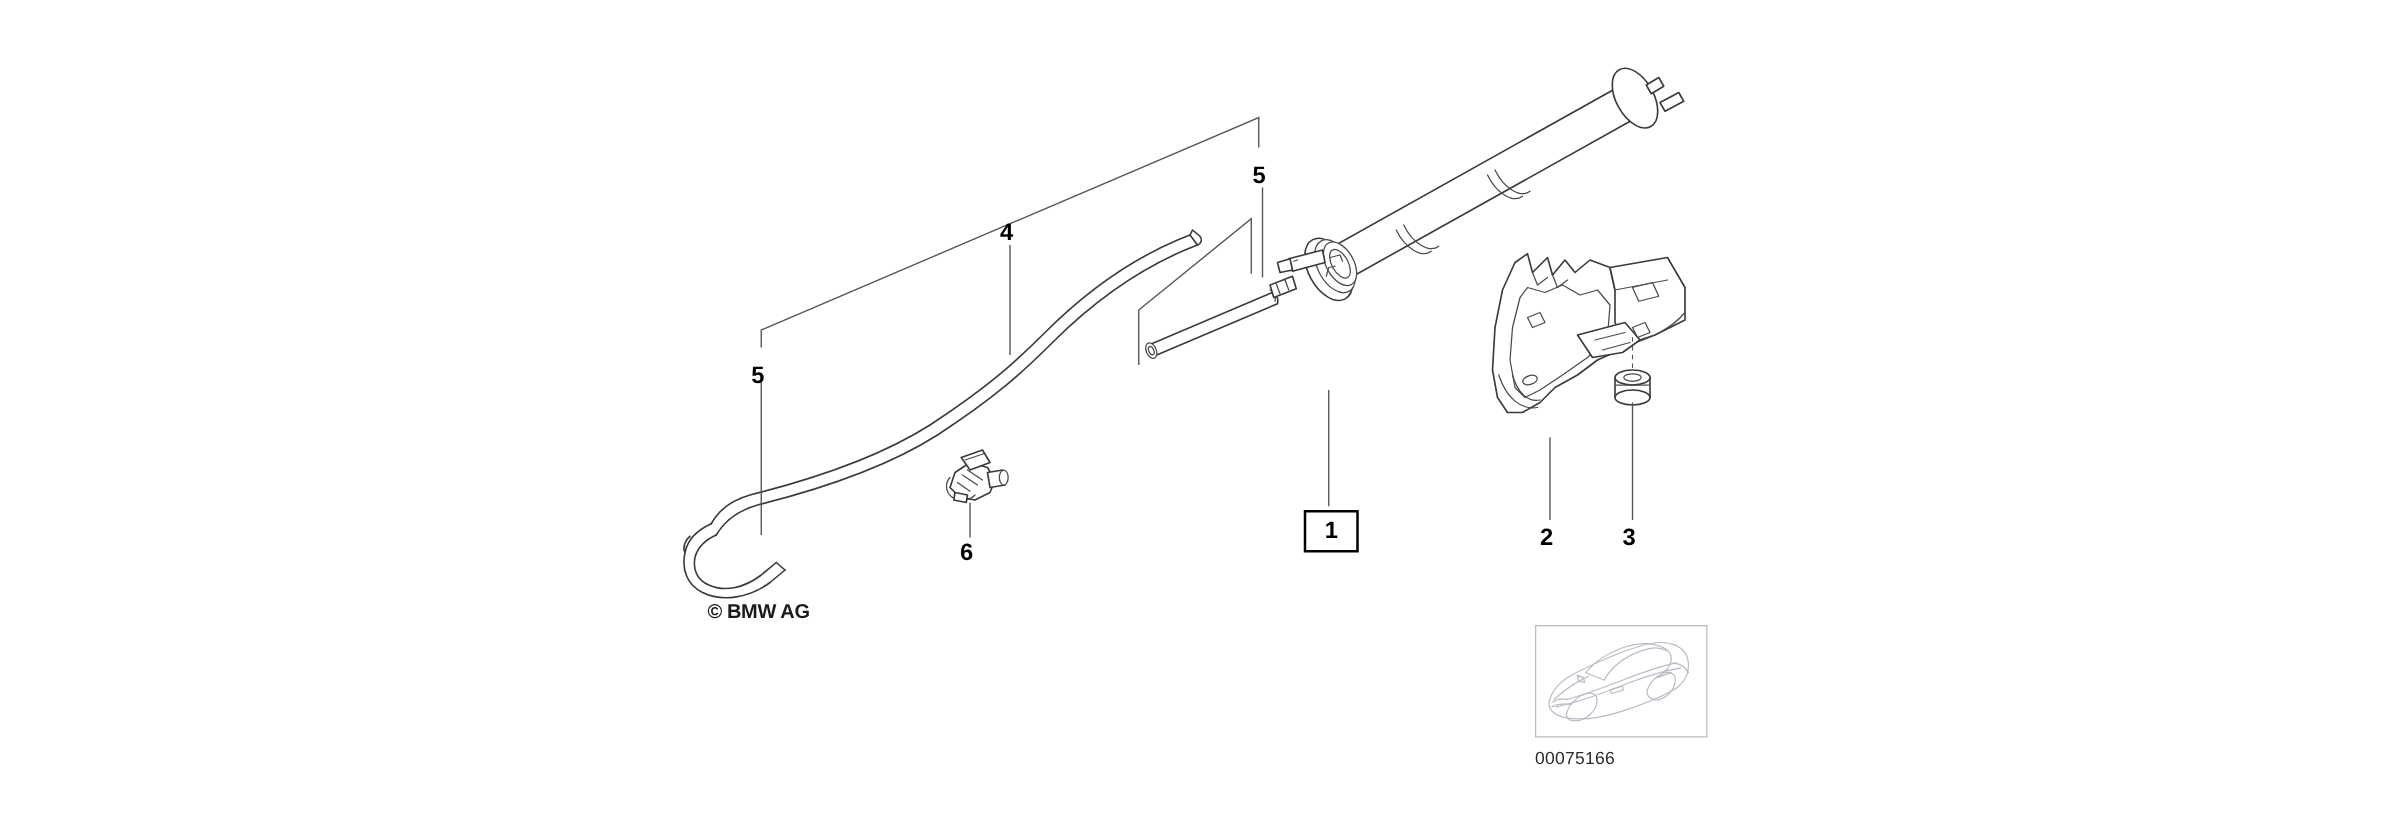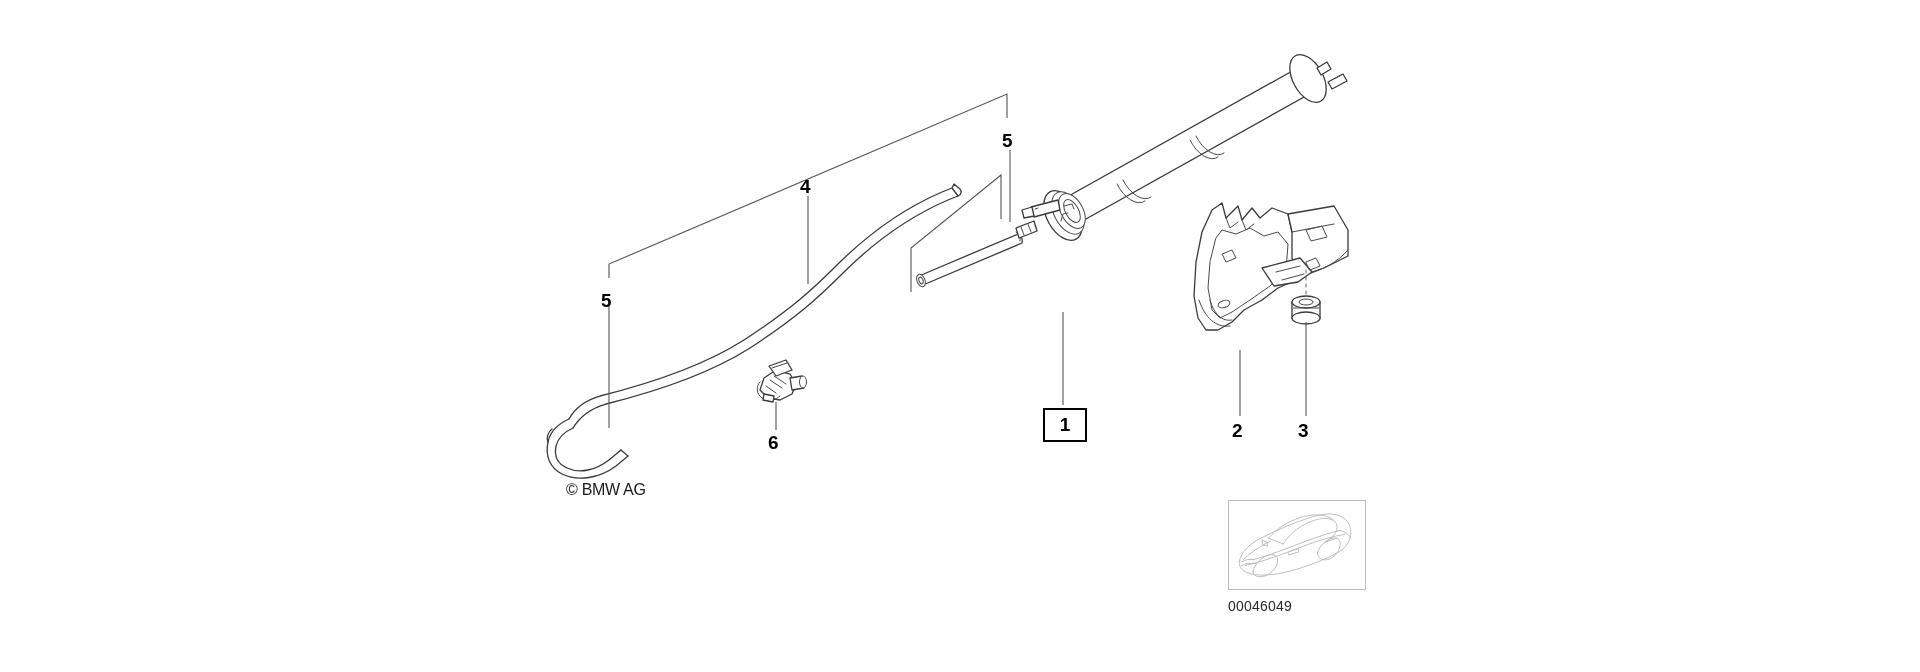--- a/index.html
+++ b/index.html
@@ -46,21 +46,21 @@
     font-family: "Liberation Sans", sans-serif;
     font-weight: bold;
     font-size: 19px;
     color: #000000;
   }
   #copyright-text {
     position: absolute;
     left: 566px;
     top: 481px;
     font-family: "Liberation Sans", sans-serif;
-    font-weight: normal;
+    font-weight: bold;
     font-size: 16px;
     letter-spacing: -0.3px;
     color: #1a1a1a;
     white-space: nowrap;
   }
   #drawing-number {
     position: absolute;
     left: 1228px;
     top: 598px;
     font-family: "Liberation Sans", sans-serif;
@@ -385,15 +385,15 @@
 
         <path d="M 60 52 L 70 49 L 71 52 L 61 55 Z"></path>
 
         <path d="M 14 60 C 22 52 32 46 42 41"></path>
 
         <path d="M 112 30 C 118 31 122 34 124 38"></path>
       </g>
     </svg>
   </div>
 
-  <div id="drawing-number">00046049</div>
+  <div id="drawing-number">00075166</div>
 
 </div>
 
 </body></html>

